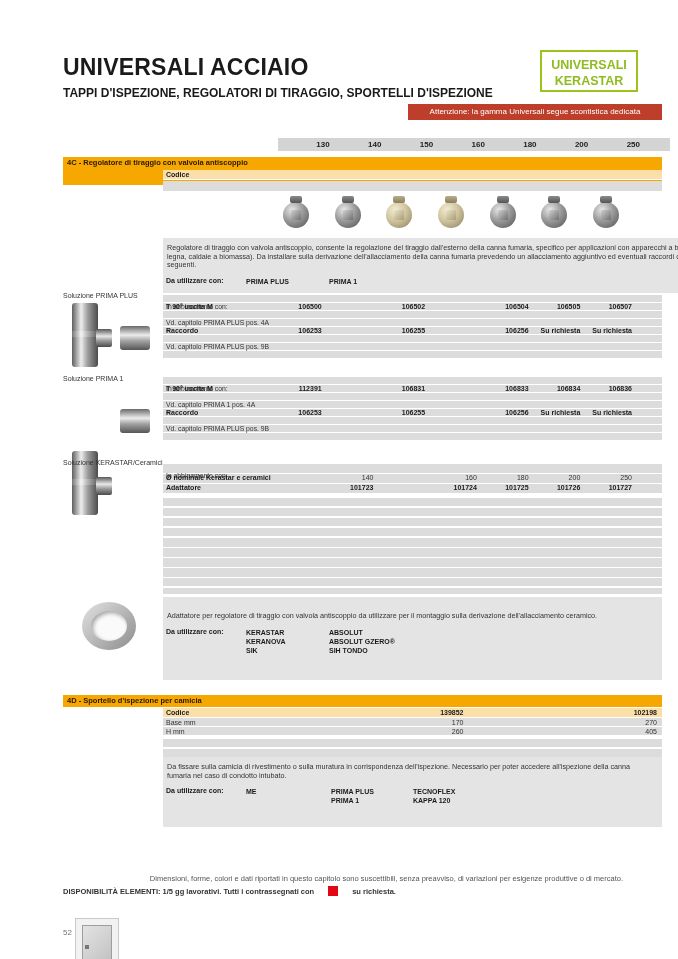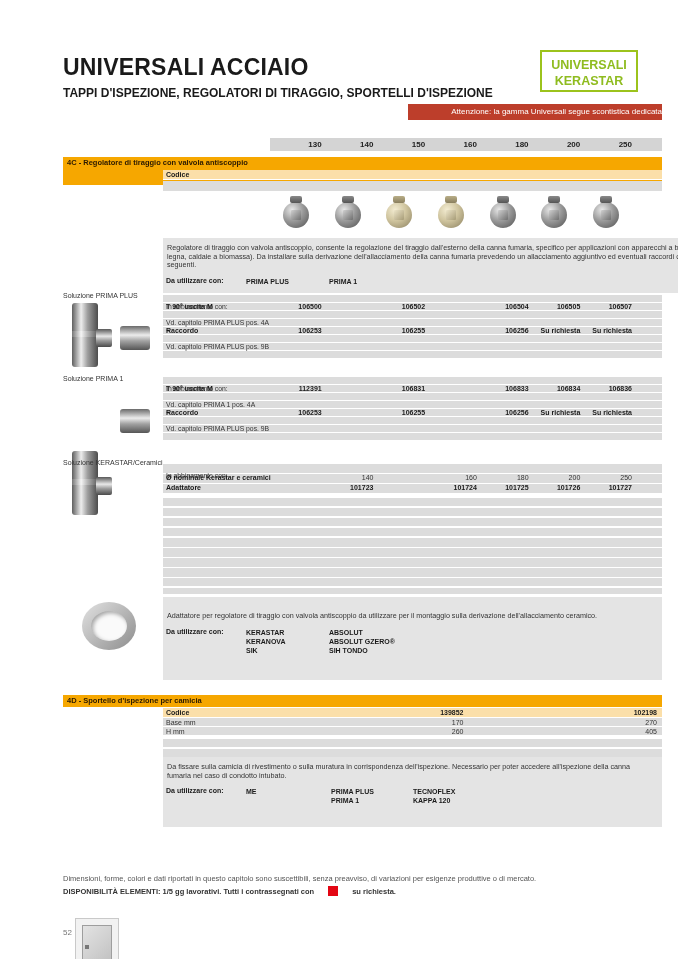--- a/index.html
+++ b/index.html
@@ -5,21 +5,21 @@
   html,body{margin:0;padding:0;background:#fff;}
   .page{position:relative;width:678px;height:959px;background:#fff;overflow:hidden;
         font-family:"Liberation Sans", sans-serif;color:#1a1a1a;}
   .abs{position:absolute;}
 
   
   .title{font-size:23px;font-weight:bold;letter-spacing:.2px;color:#1a1a1a;}
   .subtitle{font-size:12px;font-weight:bold;color:#1a1a1a;}
   .logo{box-sizing:border-box;border:2px solid #9cc31c;color:#8fbc20;text-align:center;
         font-weight:bold;font-size:12.5px;line-height:1.25;padding-top:6px;}
-  .banner{background:#bd3e2b;color:#fff;font-size:8px;line-height:16px;text-align:right;}
+  .banner{background:#bd3e2b;color:#fff;font-size:8px;line-height:16px;text-align:center;}
 
   
   .colband{background:#d4d4d4;display:grid;grid-template-columns:repeat(7,1fr);
            box-sizing:border-box;padding-right:30px;}
   .colband span{font-size:8px;font-weight:bold;text-align:right;line-height:13px;color:#222;}
 
   
   .sechead{background:#f6a700;color:#2b1a00;font-size:7.5px;font-weight:bold;
            line-height:12px;padding-left:4px;box-sizing:border-box;}
 
@@ -81,39 +81,39 @@
       background:linear-gradient(180deg,#6a6a6a,#ececec 38%,#a2a2a2 62%,#555);}
   .ringimg{border-radius:50%;background:linear-gradient(135deg,#e2e2e2,#8d8d8d);position:relative;}
   .ringimg::after{content:"";position:absolute;inset:9px;border-radius:50%;background:#fafafa;
       box-shadow:inset 2px 2px 4px rgba(0,0,0,.35);}
   .door1{background:#f2f2f2;border:1px solid #c9c9c9;position:relative;}
   .door1::after{content:"";position:absolute;inset:6px;background:linear-gradient(135deg,#e3e3e3,#bdbdbd);
       border:1px solid #9e9e9e;}
   .door1::before{content:"";position:absolute;left:9px;top:26px;width:4px;height:4px;background:#777;z-index:2;}
 
   
-  .foot1{font-size:7.5px;color:#555;}
+  .foot1{font-size:7.5px;color:#555;text-align:right;}
   .foot2{font-size:7.5px;font-weight:bold;color:#333;display:flex;align-items:center;gap:14px;}
   .redsq{display:inline-block;width:10px;height:10px;background:#e30613;}
   .pagenum{font-size:8px;color:#777;}
 </style>
 </head>
 <body>
 
 <div class="page">
 
   <div class="abs title" style="left:63px;top:54px;">UNIVERSALI ACCIAIO</div>
   <div class="abs subtitle" style="left:63px;top:86px;">TAPPI D'ISPEZIONE, REGOLATORI DI TIRAGGIO, SPORTELLI D'ISPEZIONE</div>
   <div class="abs logo" style="left:540px;top:50px;width:98px;height:42px;">
     <div>UNIVERSALI</div>
     <div>KERASTAR</div>
   </div>
   <div class="abs banner" style="left:408px;top:104px;width:254px;height:16px;">Attenzione: la gamma Universali segue scontistica dedicata</div>
 
-  <div class="abs colband" style="left:270px;top:138px;width:392px;height:13px;">
+  <div class="abs colband" style="left:278px;top:138px;width:392px;height:13px;">
       <span class="cell">130</span>
       <span class="cell">140</span>
       <span class="cell">150</span>
       <span class="cell">160</span>
       <span class="cell">180</span>
       <span class="cell">200</span>
       <span class="cell">250</span>
     </div>
 
   <div class="abs sechead" style="left:63px;top:157px;width:599px;height:28px;">4C - Regolatore di tiraggio con valvola antiscoppio</div>

